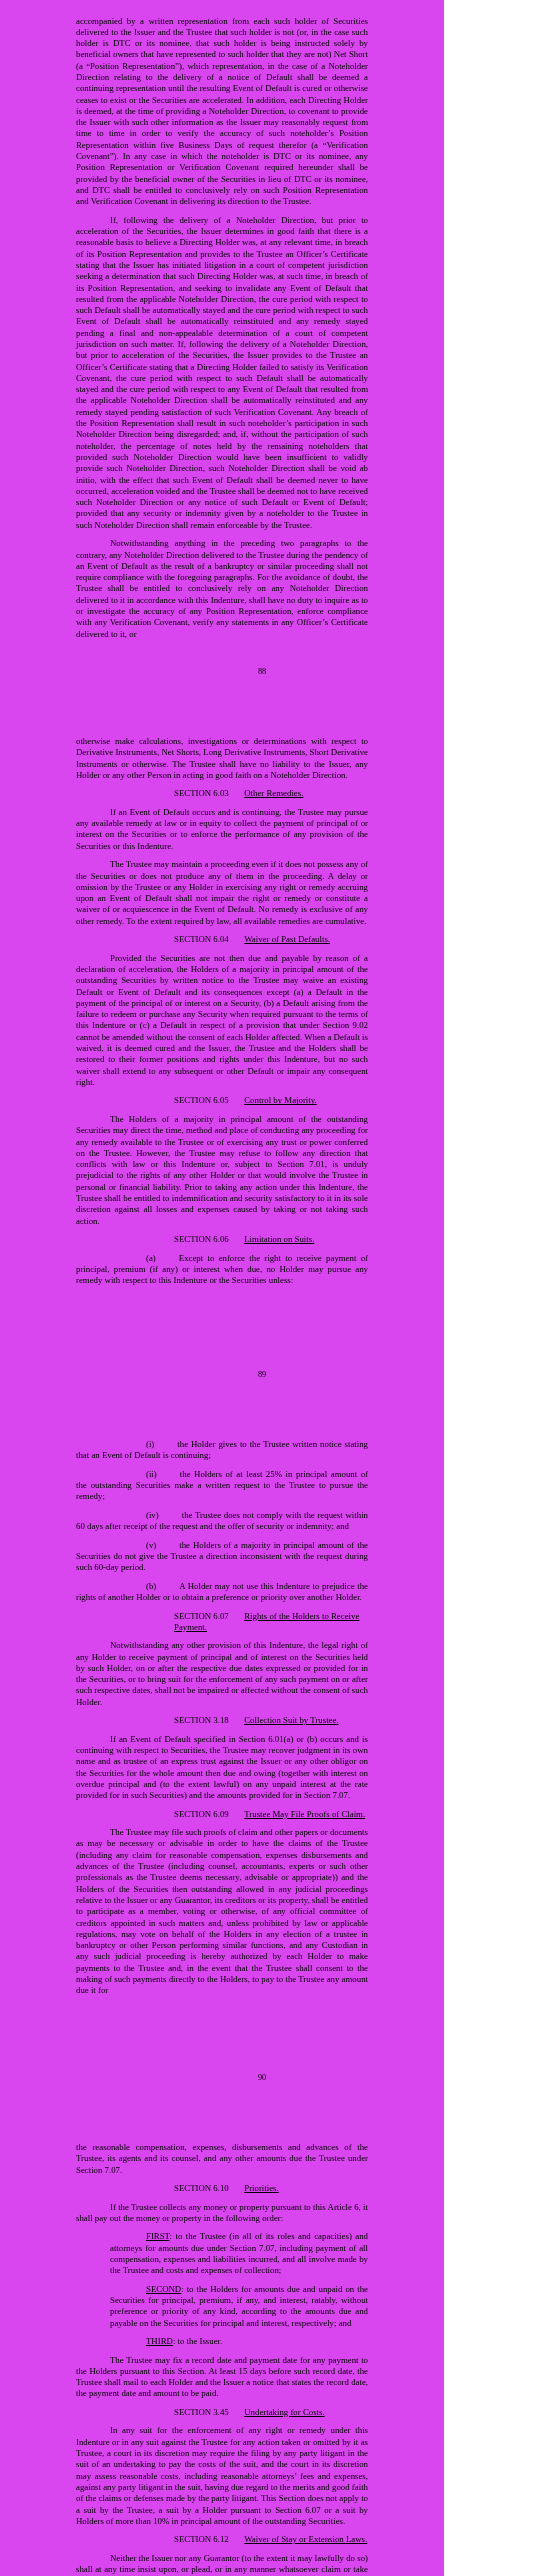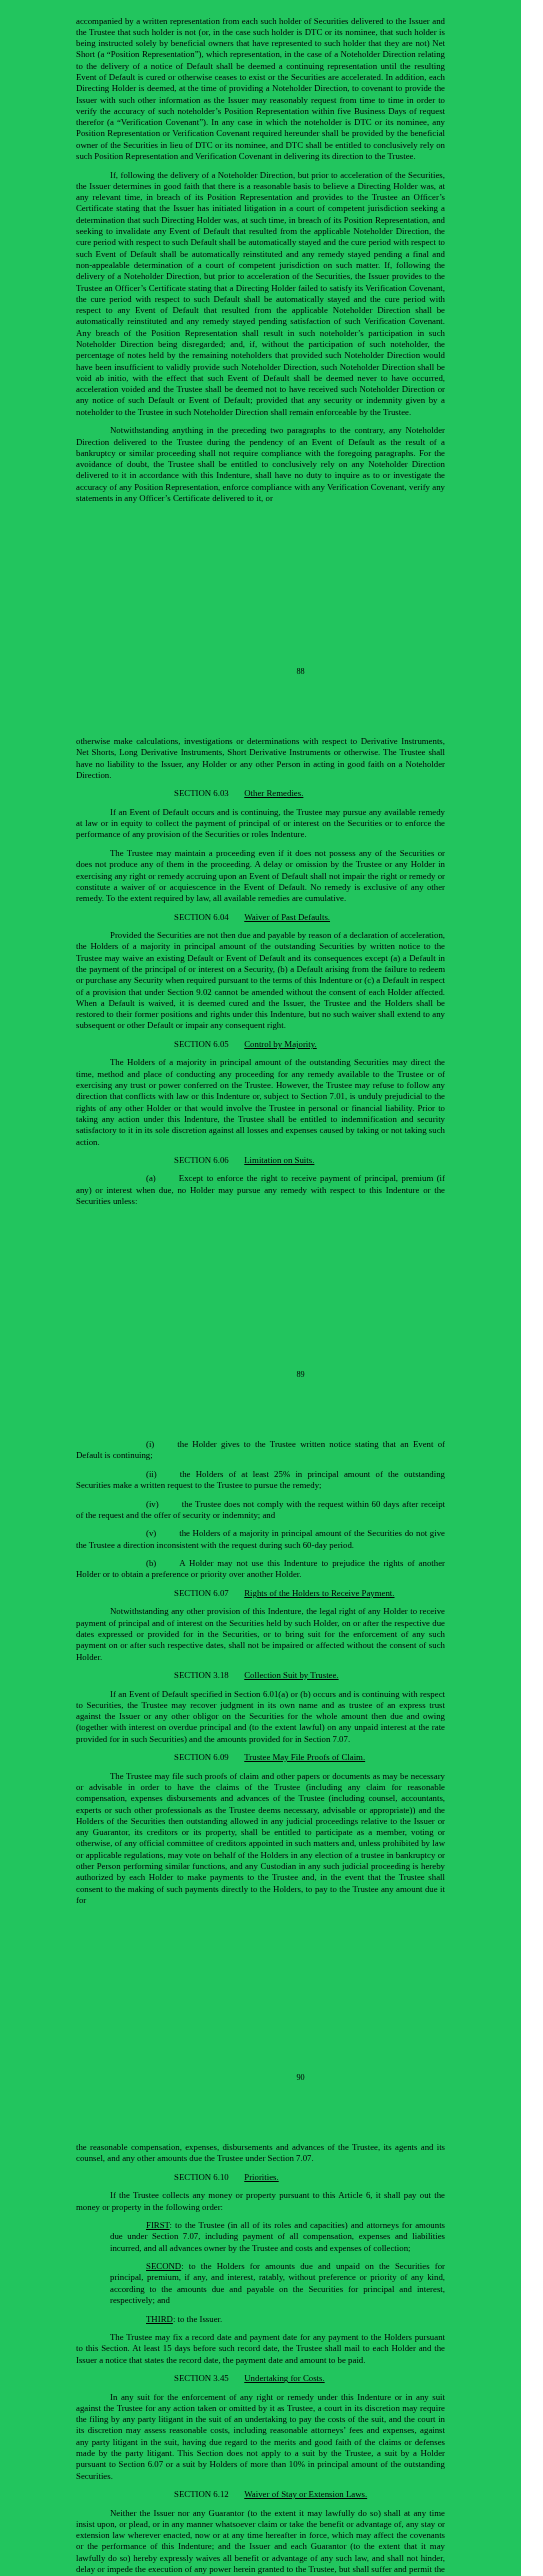--- a/index.html
+++ b/index.html
@@ -8,26 +8,26 @@
     background: #ffffff;
   }
   body {
     width: 544px;
     color: #000000;
     font-family: "Liberation Serif", "DejaVu Serif", serif;
     -webkit-font-smoothing: antialiased;
   }
   .page {
     position: relative;
-    width: 521px;
+    width: 444px;
     height: 703px;
     box-sizing: border-box;
     padding: 33px 76px 0 76px;
     overflow: hidden;
-    background: #22c55e;
+    background: #d946ef;
   }
   .page.first { padding-top: 15.5px; }
   .para, .heading {
     margin: 0 0 7.2px 0;
     font-size: 8.8px;
     line-height: 11.3px;
   }
   .para { text-align: justify; }
   .ind   { text-indent: 34px; }
   .noind { text-indent: 0; }
@@ -56,21 +56,21 @@
         <p class="para noind">accompanied by a written representation from each such holder of Securities delivered to the Issuer and the Trustee that such holder is not (or, in the case such holder is DTC or its nominee, that such holder is being instructed solely by beneficial owners that have represented to such holder that they are not) Net Short (a “Position Representation”), which representation, in the case of a Noteholder Direction relating to the delivery of a notice of Default shall be deemed a continuing representation until the resulting Event of Default is cured or otherwise ceases to exist or the Securities are accelerated. In addition, each Directing Holder is deemed, at the time of providing a Noteholder Direction, to covenant to provide the Issuer with such other information as the Issuer may reasonably request from time to time in order to verify the accuracy of such noteholder’s Position Representation within five Business Days of request therefor (a “Verification Covenant”). In any case in which the noteholder is DTC or its nominee, any Position Representation or Verification Covenant required hereunder shall be provided by the beneficial owner of the Securities in lieu of DTC or its nominee, and DTC shall be entitled to conclusively rely on such Position Representation and Verification Covenant in delivering its direction to the Trustee.</p>
         <p class="para ind">If, following the delivery of a Noteholder Direction, but prior to acceleration of the Securities, the Issuer determines in good faith that there is a reasonable basis to believe a Directing Holder was, at any relevant time, in breach of its Position Representation and provides to the Trustee an Officer’s Certificate stating that the Issuer has initiated litigation in a court of competent jurisdiction seeking a determination that such Directing Holder was, at such time, in breach of its Position Representation, and seeking to invalidate any Event of Default that resulted from the applicable Noteholder Direction, the cure period with respect to such Default shall be automatically stayed and the cure period with respect to such Event of Default shall be automatically reinstituted and any remedy stayed pending a final and non-appealable determination of a court of competent jurisdiction on such matter. If, following the delivery of a Noteholder Direction, but prior to acceleration of the Securities, the Issuer provides to the Trustee an Officer’s Certificate stating that a Directing Holder failed to satisfy its Verification Covenant, the cure period with respect to such Default shall be automatically stayed and the cure period with respect to any Event of Default that resulted from the applicable Noteholder Direction shall be automatically reinstituted and any remedy stayed pending satisfaction of such Verification Covenant. Any breach of the Position Representation shall result in such noteholder’s participation in such Noteholder Direction being disregarded; and, if, without the participation of such noteholder, the percentage of notes held by the remaining noteholders that provided such Noteholder Direction would have been insufficient to validly provide such Noteholder Direction, such Noteholder Direction shall be void ab initio, with the effect that such Event of Default shall be deemed never to have occurred, acceleration voided and the Trustee shall be deemed not to have received such Noteholder Direction or any notice of such Default or Event of Default; provided that any security or indemnity given by a noteholder to the Trustee in such Noteholder Direction shall remain enforceable by the Trustee.</p>
         <p class="para ind">Notwithstanding anything in the preceding two paragraphs to the contrary, any Noteholder Direction delivered to the Trustee during the pendency of an Event of Default as the result of a bankruptcy or similar proceeding shall not require compliance with the foregoing paragraphs. For the avoidance of doubt, the Trustee shall be entitled to conclusively rely on any Noteholder Direction delivered to it in accordance with this Indenture, shall have no duty to inquire as to or investigate the accuracy of any Position Representation, enforce compliance with any Verification Covenant, verify any statements in any Officer’s Certificate delivered to it, or</p>
       </div>
       <div class="pagenum">88</div>
     </section>
     <section class="page">
       <div class="content">
         <p class="para noind">otherwise make calculations, investigations or determinations with respect to Derivative Instruments, Net Shorts, Long Derivative Instruments, Short Derivative Instruments or otherwise. The Trustee shall have no liability to the Issuer, any Holder or any other Person in acting in good faith on a Noteholder Direction.</p>
         <p class="heading"><span class="sec-label">SECTION 6.03</span><span class="sec-title u">Other Remedies.</span></p>
-        <p class="para ind">If an Event of Default occurs and is continuing, the Trustee may pursue any available remedy at law or in equity to collect the payment of principal of or interest on the Securities or to enforce the performance of any provision of the Securities or roles Indenture.</p>
+        <p class="para ind">If an Event of Default occurs and is continuing, the Trustee may pursue any available remedy at law or in equity to collect the payment of principal of or interest on the Securities or to enforce the performance of any provision of the Securities or this Indenture.</p>
         <p class="para ind">The Trustee may maintain a proceeding even if it does not possess any of the Securities or does not produce any of them in the proceeding.  A delay or omission by the Trustee or any Holder in exercising any right or remedy accruing upon an Event of Default shall not impair the right or remedy or constitute a waiver of or acquiescence in the Event of Default. No remedy is exclusive of any other remedy. To the extent required by law, all available remedies are cumulative.</p>
         <p class="heading"><span class="sec-label">SECTION 6.04</span><span class="sec-title u">Waiver of Past Defaults.</span></p>
         <p class="para ind">Provided the Securities are not then due and payable by reason of a declaration of acceleration, the Holders of a majority in principal amount of the outstanding Securities by written notice to the Trustee may waive an existing Default or Event of Default and its consequences except (a) a Default in the payment of the principal of or interest on a Security, (b) a Default arising from the failure to redeem or purchase any Security when required pursuant to the terms of this Indenture or (c) a Default in respect of a provision that under Section 9.02 cannot be amended without the consent of each Holder affected. When a Default is waived, it is deemed cured and the Issuer, the Trustee and the Holders shall be restored to their former positions and rights under this Indenture, but no such waiver shall extend to any subsequent or other Default or impair any consequent right.</p>
         <p class="heading"><span class="sec-label">SECTION 6.05</span><span class="sec-title u">Control by Majority.</span></p>
         <p class="para ind">The Holders of a majority in principal amount of the outstanding Securities may direct the time, method and place of conducting any proceeding for any remedy available to the Trustee or of exercising any trust or power conferred on the Trustee.  However, the Trustee may refuse to follow any direction that conflicts with law or this Indenture or, subject to Section 7.01, is unduly prejudicial to the rights of any other Holder or that would involve the Trustee in personal or financial liability.  Prior to taking any action under this Indenture, the Trustee shall be entitled to indemnification and security satisfactory to it in its sole discretion against all losses and expenses caused by taking or not taking such action.</p>
         <p class="heading"><span class="sec-label">SECTION 6.06</span><span class="sec-title u">Limitation on Suits.</span></p>
         <p class="para item"><span class="marker">(a)</span><span class="tab"></span><span class="txt">Except to enforce the right to receive payment of principal, premium (if any) or interest when due, no Holder may pursue any remedy with respect to this Indenture or the Securities unless:</span></p>
       </div>
       <div class="pagenum">89</div>
     </section>
@@ -88,21 +88,21 @@
         <p class="heading"><span class="sec-label">SECTION 6.09</span><span class="sec-title u">Trustee May File Proofs of Claim.</span></p>
         <p class="para ind">The Trustee may file such proofs of claim and other papers or documents as may be necessary or advisable in order to have the claims of the Trustee (including any claim for reasonable compensation, expenses disbursements and advances of the Trustee (including counsel, accountants, experts or such other professionals as the Trustee deems necessary, advisable or appropriate)) and the Holders of the Securities then outstanding allowed in any judicial proceedings relative to the Issuer or any Guarantor, its creditors or its property, shall be entitled to participate as a member, voting or otherwise, of any official committee of creditors appointed in such matters and, unless prohibited by law or applicable regulations, may vote on behalf of the Holders in any election of a trustee in bankruptcy or other Person performing similar functions, and any Custodian in any such judicial proceeding is hereby authorized by each Holder to make payments to the Trustee and, in the event that the Trustee shall consent to the making of such payments directly to the Holders, to pay to the Trustee any amount due it for</p>
       </div>
       <div class="pagenum">90</div>
     </section>
     <section class="page">
       <div class="content">
         <p class="para noind">the reasonable compensation, expenses, disbursements and advances of the Trustee, its agents and its counsel, and any other amounts due the Trustee under Section 7.07.</p>
         <p class="heading"><span class="sec-label">SECTION 6.10</span><span class="sec-title u">Priorities.</span></p>
         <p class="para ind">If the Trustee collects any money or property pursuant to this Article 6, it shall pay out the money or property in the following order:</p>
-        <p class="para priority"><span class="u">FIRST</span><span class="txt">: to the Trustee (in all of its roles and capacities) and attorneys for amounts due under Section 7.07, including payment of all compensation, expenses and liabilities incurred, and all advances owner by the Trustee and costs and expenses of collection;</span></p>
+        <p class="para priority"><span class="u">FIRST</span><span class="txt">: to the Trustee (in all of its roles and capacities) and attorneys for amounts due under Section 7.07, including payment of all compensation, expenses and liabilities incurred, and all involve made by the Trustee and costs and expenses of collection;</span></p>
         <p class="para priority"><span class="u">SECOND</span><span class="txt">: to the Holders for amounts due and unpaid on the Securities for principal, premium, if any, and interest, ratably, without preference or priority of any kind, according to the amounts due and payable on the Securities for principal and interest, respectively; and</span></p>
         <p class="para priority"><span class="u">THIRD</span><span class="txt">: to the Issuer.</span></p>
         <p class="para ind">The Trustee may fix a record date and payment date for any payment to the Holders pursuant to this Section. At least 15 days before such record date, the Trustee shall mail to each Holder and the Issuer a notice that states the record date, the payment date and amount to be paid.</p>
         <p class="heading"><span class="sec-label">SECTION 3.45</span><span class="sec-title u">Undertaking for Costs.</span></p>
         <p class="para ind">In any suit for the enforcement of any right or remedy under this Indenture or in any suit against the Trustee for any action taken or omitted by it as Trustee, a court in its discretion may require the filing by any party litigant in the suit of an undertaking to pay the costs of the suit, and the court in its discretion may assess reasonable costs, including reasonable attorneys’ fees and expenses, against any party litigant in the suit, having due regard to the merits and good faith of the claims or defenses made by the party litigant.  This Section does not apply to a suit by the Trustee, a suit by a Holder pursuant to Section 6.07 or a suit by Holders of more than 10% in principal amount of the outstanding Securities.</p>
         <p class="heading"><span class="sec-label">SECTION 6.12</span><span class="sec-title u">Waiver of Stay or Extension Laws.</span></p>
         <p class="para ind">Neither the Issuer nor any Guarantor (to the extent it may lawfully do so) shall at any time insist upon, or plead, or in any manner whatsoever claim or take the benefit or advantage of, any stay or extension law wherever enacted, now or at any time hereafter in force, which may affect the covenants or the performance of this Indenture; and the Issuer and each Guarantor (to the extent that it may lawfully do so) hereby expressly waives all benefit or advantage of any such law, and shall not hinder, delay or impede the execution of any power herein granted to the Trustee, but shall suffer and permit the execution of every such power as though no such law had been enacted.</p>
       </div>
     </section>
   </main>

